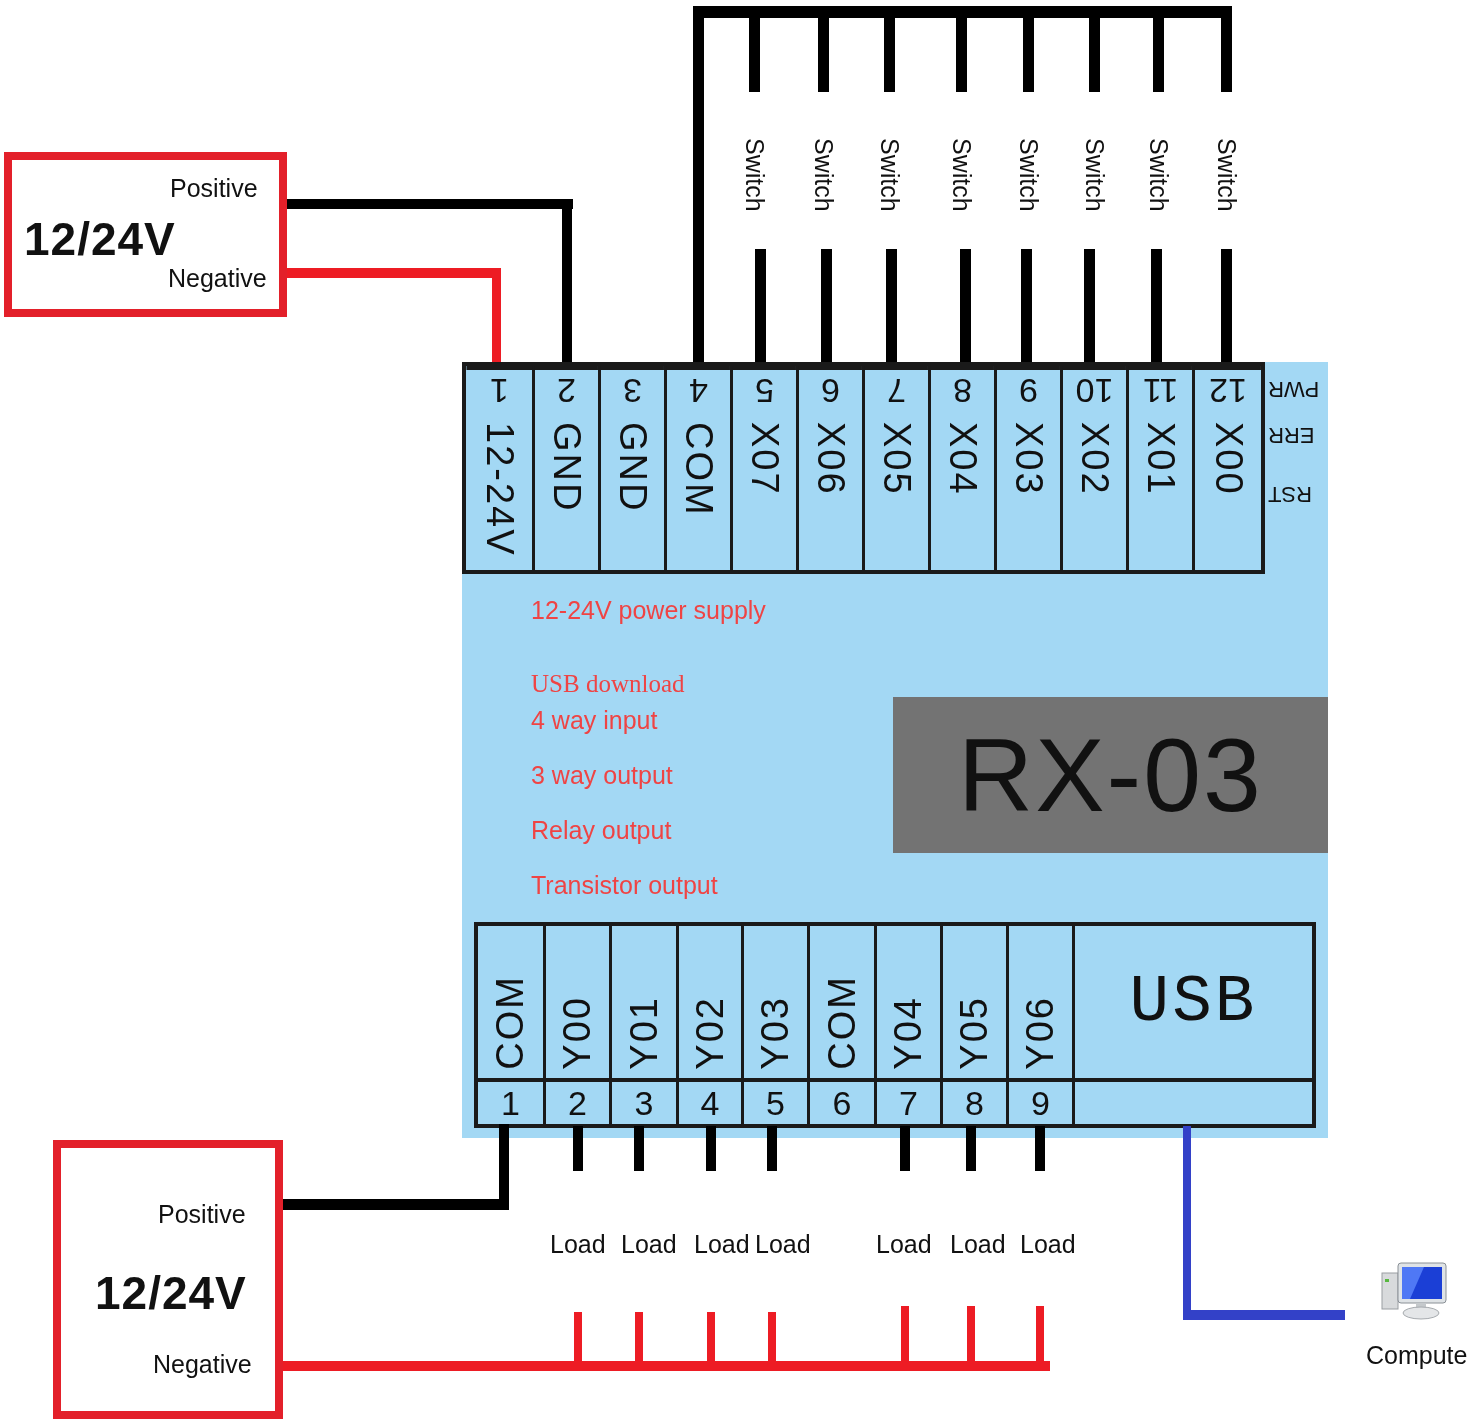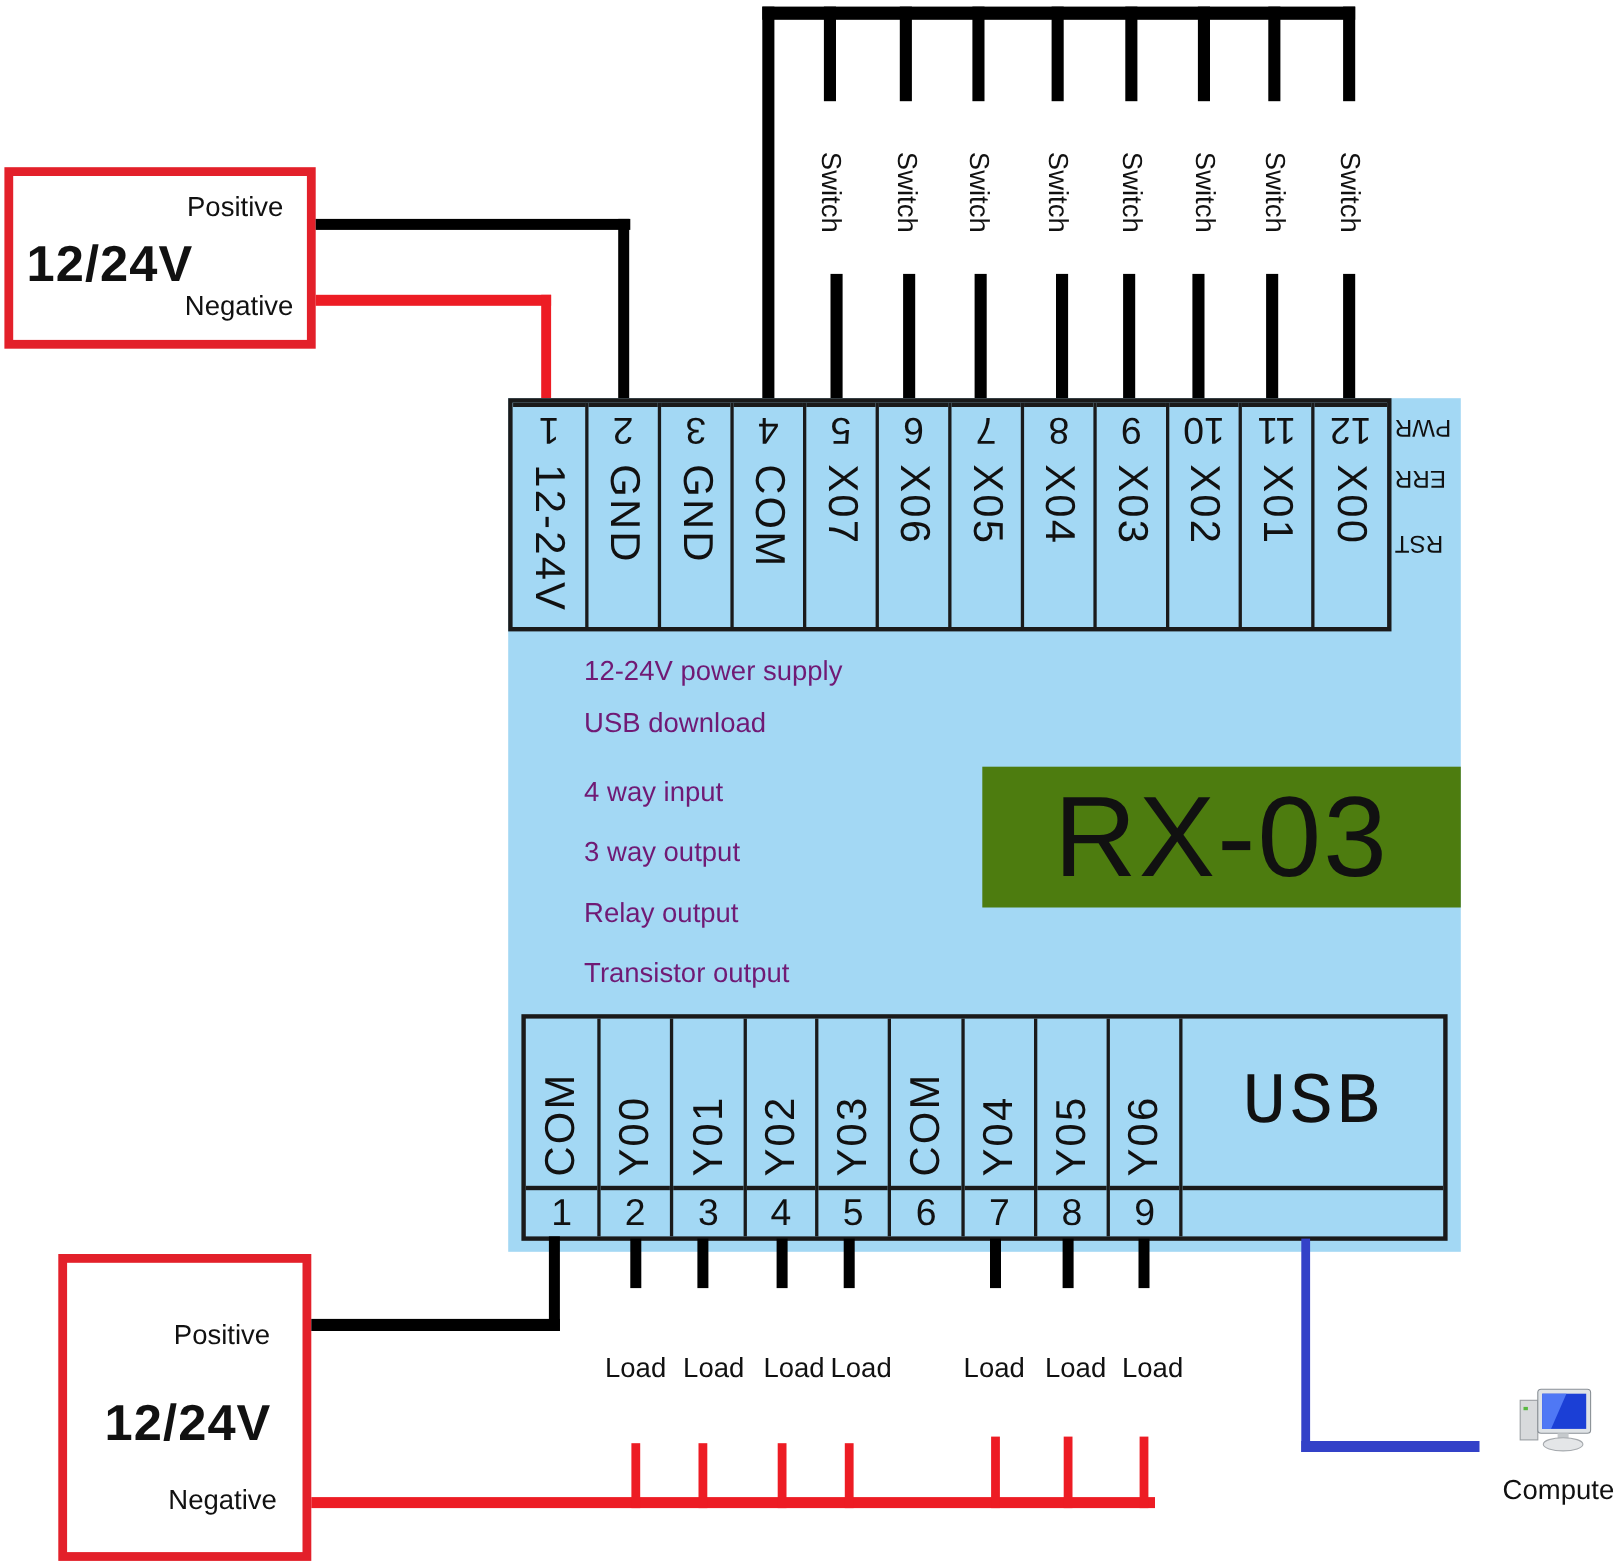--- a/index.html
+++ b/index.html
@@ -15,21 +15,21 @@
   .terminal { position:absolute; border:4px solid #1a1a1a; box-sizing:border-box; display:flex; background:#a3d8f4; }
   .tcell { position:relative; border-right:3px solid #1a1a1a; box-sizing:border-box; height:100%; }
   .tcell:last-child { border-right:none; }
   .top .num { position:absolute; left:0; right:0; top:0; height:42px; border-bottom:4px solid #1a1a1a; display:flex; align-items:center; justify-content:center; font-size:34px; transform:rotate(180deg); }
   .top .name { position:absolute; left:0; right:0; top:46px; bottom:0; display:flex; justify-content:center; align-items:flex-start; }
   .top .name span { writing-mode:vertical-rl; font-size:38px; padding-top:10px; letter-spacing:2px; }
   .bot .num { position:absolute; left:0; right:0; bottom:0; height:42px; border-top:4px solid #1a1a1a; display:flex; align-items:center; justify-content:center; font-size:34px; }
   .bot .name { position:absolute; left:0; right:0; top:0; bottom:46px; display:flex; justify-content:center; align-items:flex-end; }
   .bot .name span { writing-mode:vertical-rl; transform:rotate(180deg); font-size:38px; padding-top:8px; letter-spacing:2px; }
   .switch-lbl { position:absolute; top:138px; writing-mode:vertical-rl; font-size:25px; color:#111; }
-  .feature { position:absolute; left:531px; font-size:25px; color:#701a75; }
+  .feature { position:absolute; left:531px; font-size:25px; color:#ef4444; }
   .load-lbl { position:absolute; top:1230px; font-size:25px; color:#111; }
   .status-lbl { position:absolute; left:1268px; font-size:22px; transform:rotate(180deg); color:#111; }
 </style>
 </head>
 <body>
 
 <div class="psu" style="left:4px;top:152px;width:283px;height:165px;">
   <span class="lbl" style="left:158px;top:14px;">Positive</span>
   <span class="volt" style="left:12px;top:52px;">12/24V</span>
   <span class="lbl" style="left:156px;top:104px;">Negative</span>
@@ -137,27 +137,27 @@
     </div>
     <div class="tcell" style="width: 66.5px;">
       <div class="num">12</div>
       <div class="name">
         <span>X00</span>
       </div>
     </div>
   </div>
 
 <span class="feature" style="top:596px;">12-24V power supply</span>
-<span class="feature" style="top:643px;">USB download</span>
+<span class="feature" style="top:670px;font-family:Liberation Serif, serif;">USB download</span>
 <span class="feature" style="top:706px;">4 way input</span>
 <span class="feature" style="top:761px;">3 way output</span>
 <span class="feature" style="top:816px;">Relay output</span>
 <span class="feature" style="top:871px;">Transistor output</span>
 
-<div class="abs" style="left:893px;top:697px;width:435px;height:128px;background:#4d7c0f;display:flex;align-items:center;justify-content:center;">
+<div class="abs" style="left:893px;top:697px;width:435px;height:156px;background:#737373;display:flex;align-items:center;justify-content:center;">
   <span style="font-size:104px;letter-spacing:2px;color:#111;">RX-03</span>
 </div>
 
 <div class="terminal bot" id="bot-terminal" style="left:474px;top:922px;width:842px;height:206px;">
     <div class="tcell" style="width: 68px;">
       <div class="name">
         <span>COM</span>
       </div>
       <div class="num">1</div>
     </div>

